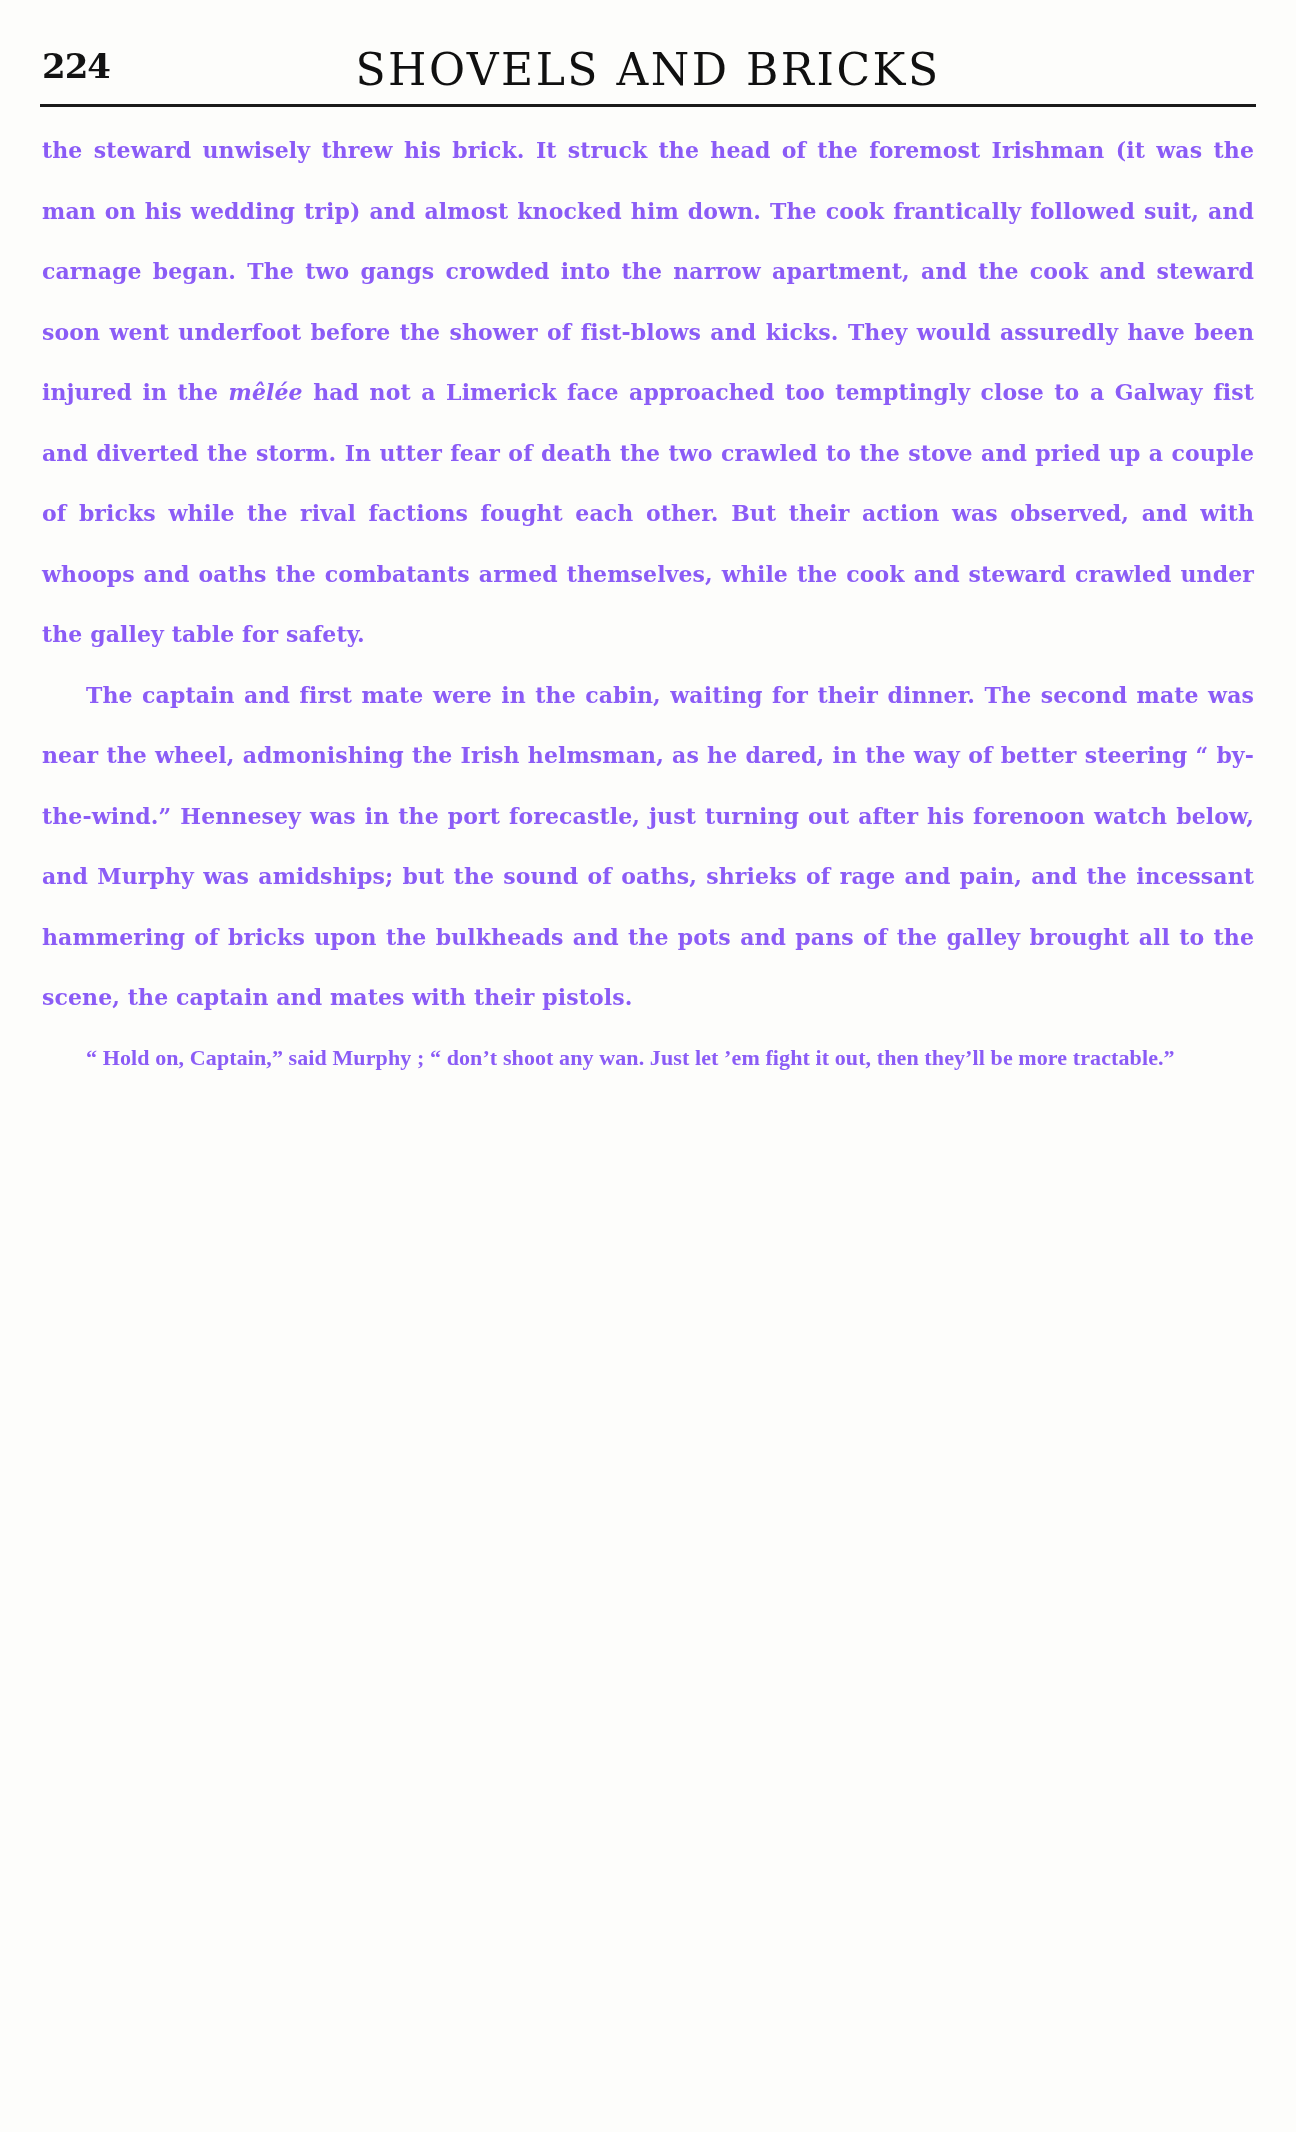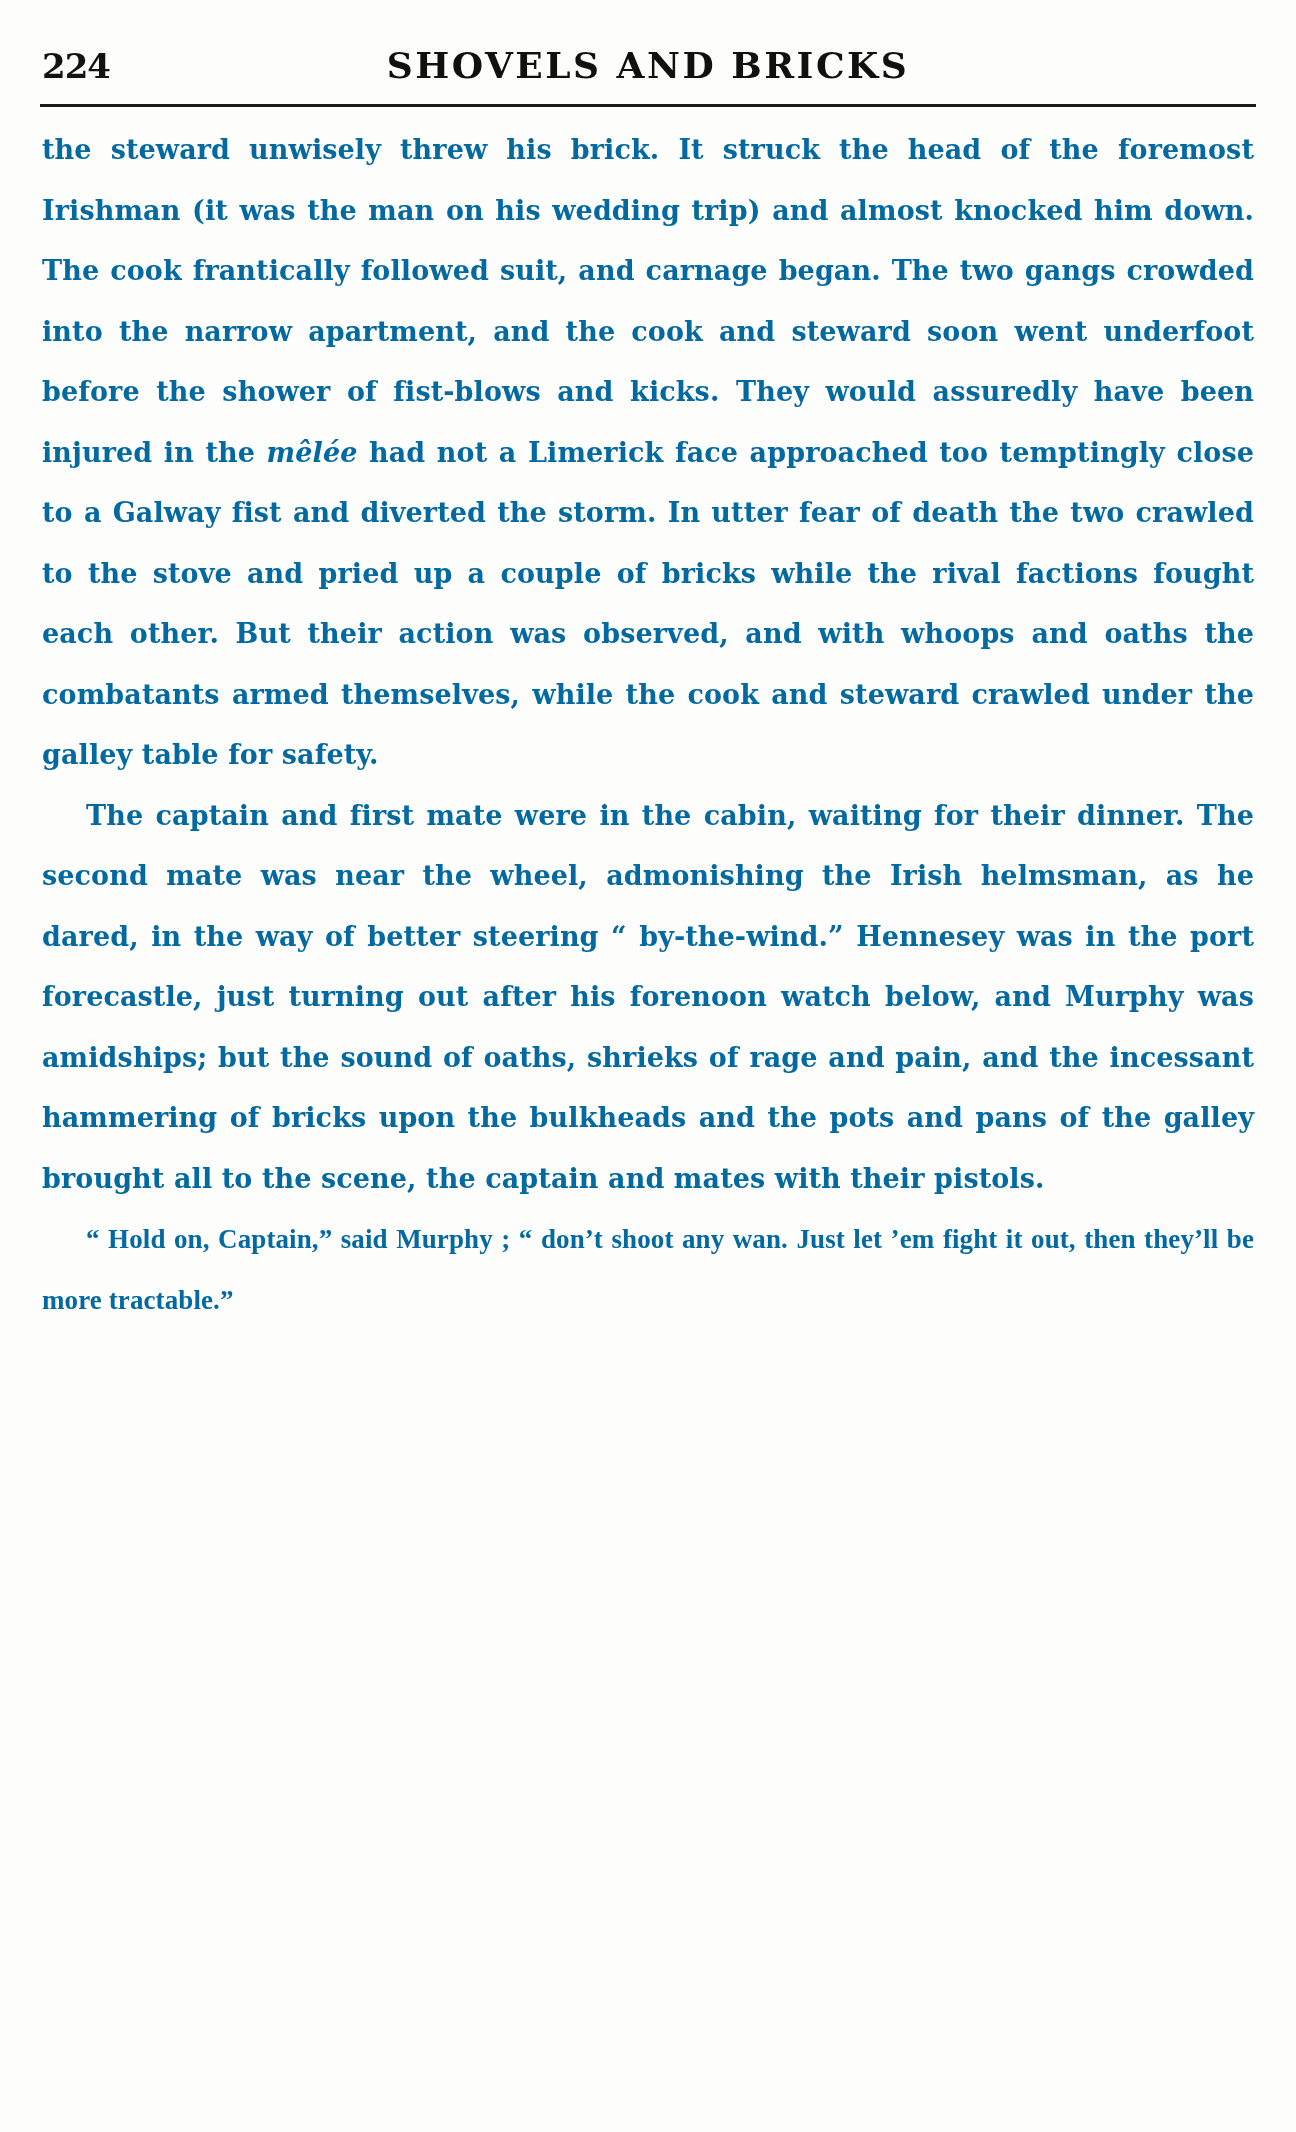--- a/index.html
+++ b/index.html
@@ -40,46 +40,46 @@
     letter-spacing: -1px;
     color: #131313;
   }
   .running-head {
     position: absolute;
     left: 0;
     top: 22px;
     width: 1296px;
     text-align: center;
     font-family: "DejaVu Serif", serif;
-    font-weight: 700;
-    font-size: 36px;
+    font-weight: 400;
+    font-size: 44px;
     letter-spacing: 2.5px;
     color: #101010;
   }
   .rule {
     position: absolute;
     left: 40px;
     top: 104px;
     width: 1216px;
     height: 3px;
     background: #1a1a1a;
   }
   .body-text {
     position: absolute;
     left: 42px;
     top: 120px;
     width: 1212px;
   }
   .para {
     font-family: "DejaVu Serif", serif;
-    font-size: 27px;
+    font-size: 22px;
     line-height: 60.5px;
     text-align: justify;
     text-align-last: left;
-    color: #0369a1;
+    color: #8b5cf6;
     margin: 0 0 0 0;
     letter-spacing: 0.1px;
     font-weight: 600;
   }
   .para.indent {
     text-indent: 44px;
   }
   .para em {
     font-style: italic;
   }

